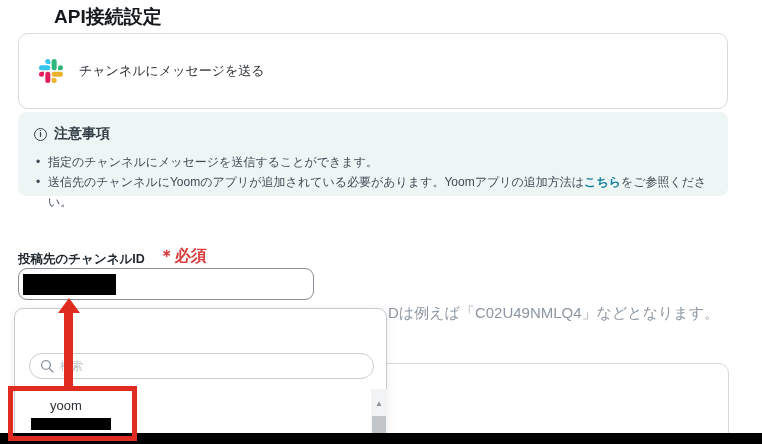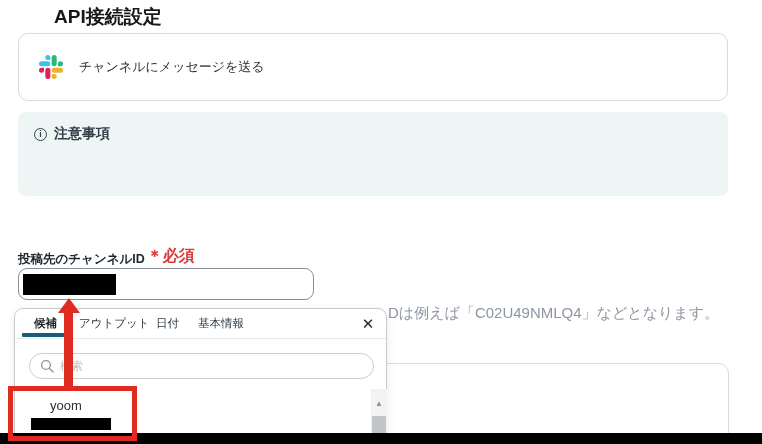--- a/index.html
+++ b/index.html
@@ -14,21 +14,21 @@
   .abs { position:absolute; }
 
   
   .page-title {
     left:18px; top:4px;
     font-size:19px; font-weight:bold; color:#16191c;margin-left:36px;
   }
 
   
   .action-card {
-    left:18px; top:33px; width:710px; height:68px;
+    left:18px; top:33px; width:710px; height:76px;
     border:1px solid #d8dadd; border-radius:10px; background:#fff;
     display:flex; align-items:center; padding-left:20px;
   }
   .slack-icon { width:24px; height:24px; margin-right:16px; flex:0 0 auto; }
   .action-card .card-label { font-size:13px; color:#2f3337; }
 
   
   .notice {
     left:18px; top:112px; width:710px; height:84px;
     background:#edf6f4; border-radius:8px; padding:13px 16px;
@@ -43,21 +43,21 @@
   .notice-list { margin-top:9px; list-style:none; }
   .notice-list li {
     font-size:12px; color:#404b55; line-height:20px; padding-left:14px; position:relative;
   }
   .notice-list li::before {
     content:"•"; position:absolute; left:2px; color:#404b55;
   }
   .inline-link { color:#0e7a9e; font-weight:bold; text-decoration:none; cursor:pointer; }
 
   
-  .field-label-row { left:18px; top:246px; display:flex; align-items:flex-end; gap:2px; }
+  .field-label-row { left:18px; top:246px; display:flex; align-items:flex-end; gap:14px; }
   .field-label { font-size:12.5px; font-weight:bold; color:#1f262c; }
   .required-mark { font-size:16px; font-weight:bold; color:#d93c3c; padding-bottom:1px; }
 
   
   .channel-input {
     left:18px; top:268px; width:296px; height:32px;
     border:1.5px solid #888f96; border-radius:9px; background:#fff;
   }
   .input-redaction { left:23px; top:274px; width:93px; height:21px; background:#000; }
 
@@ -128,43 +128,39 @@
     </svg>
   </span>
   <span class="card-label">チャンネルにメッセージを送る</span>
 </div>
 
 <div class="abs notice">
   <div class="notice-head">
     <span class="info-circle">i</span>
     <span class="notice-title">注意事項</span>
   </div>
+  <ul class="notice-list">
+    <li>指定のチャンネルにメッセージを送信することができます。</li>
+    <li><span>送信先のチャンネルにYoomのアプリが追加されている必要があります。Yoomアプリの追加方法は</span><a class="inline-link">こちら</a><span>をご参照ください。</span></li>
+  </ul>
 </div>
 
 <div class="abs field-label-row">
   <span class="field-label">投稿先のチャンネルID</span>
   <span class="required-mark">＊必須</span>
 </div>
 
 <div class="abs channel-input"></div>
 <div class="abs input-redaction"></div>
 
 <div class="abs help-text">Dは例えば「C02U49NMLQ4」などとなります。</div>
 
 <div class="abs message-box"></div>
 
 <div class="abs dropdown">
-  <div class="tabs-row">
-    <span class="tab tab-active" style="left:19px">候補</span>
-    <span class="tab" style="left:64px">アウトプット</span>
-    <span class="tab" style="left:141px">日付</span>
-    <span class="tab" style="left:183px">基本情報</span>
-    <span class="tab-underline"></span>
-    <span class="close-btn">✕</span>
-  </div>
   <div class="search-box">
     <span class="search-glyph">
       <svg viewBox="0 0 14 14" width="14" height="14">
         <circle cx="6" cy="6" r="4.4" fill="none" stroke="#8f98a1" stroke-width="1.4"></circle>
         <line x1="9.4" y1="9.4" x2="13" y2="13" stroke="#8f98a1" stroke-width="1.4" stroke-linecap="round"></line>
       </svg>
     </span>
     <span class="search-placeholder">検索</span>
   </div>
   <span class="list-item-label">yoom</span>

